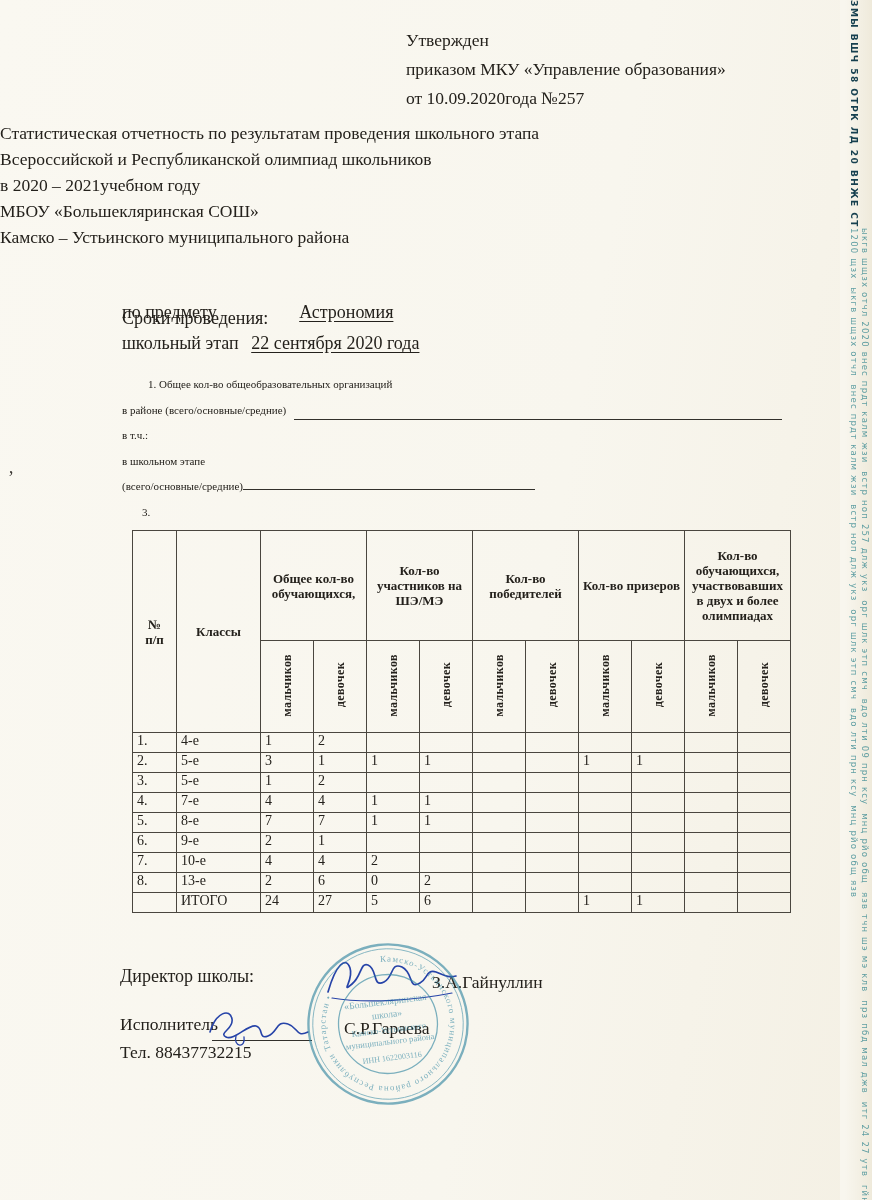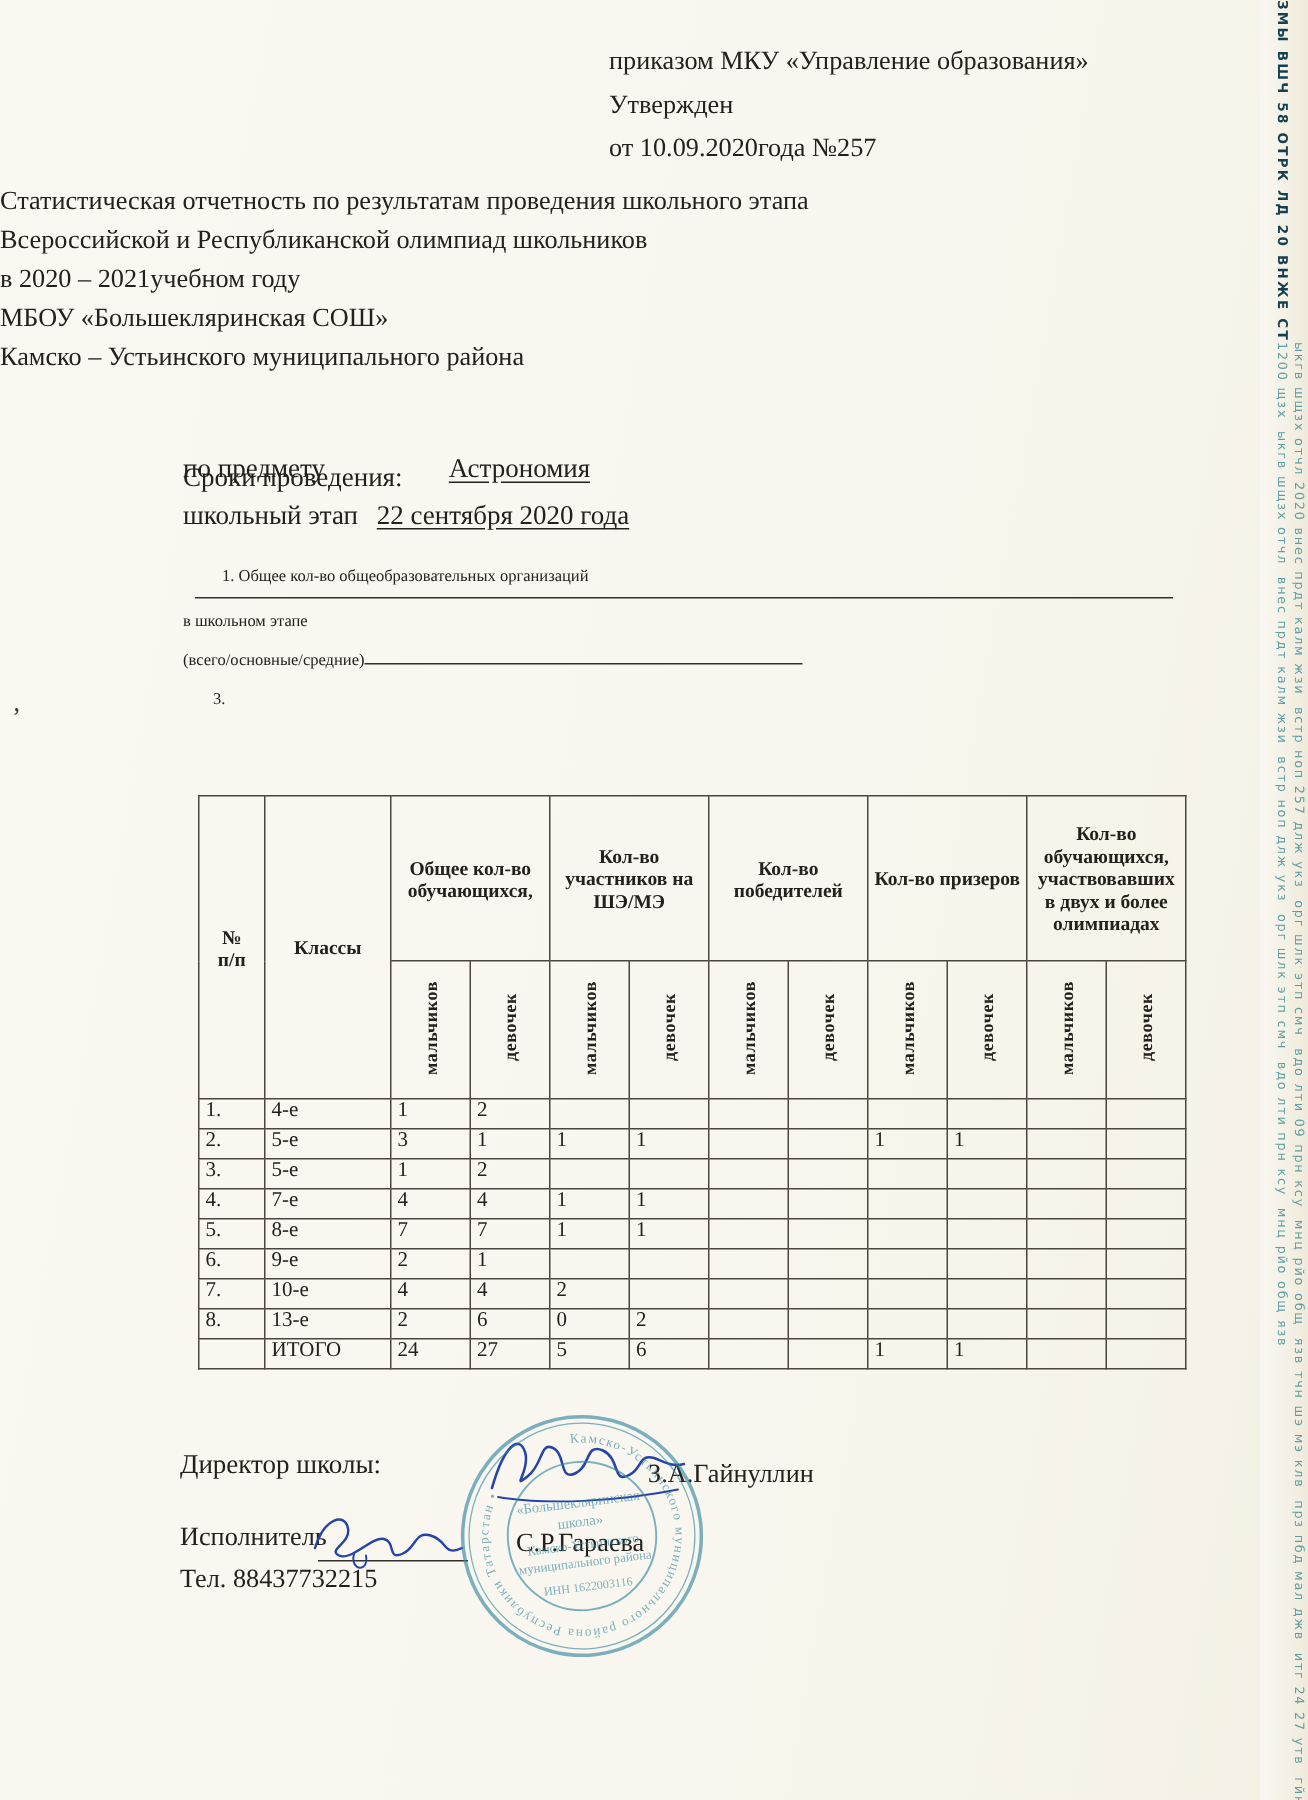--- a/index.html
+++ b/index.html
@@ -58,22 +58,22 @@
   .edge-top{color:#16404f;font-size:9px;font-weight:bold;letter-spacing:1.5px;line-height:11px;}
   .edge-main{color:#3b8a92;font-size:8.5px;letter-spacing:1.2px;line-height:11px;opacity:.8;}
   .speck{left:8px;top:468px;font-size:18px;color:#3a3732;}
 </style>
 </head>
 <body>
 
 <div class="page" data-name="scanned-document-page">
 
   <div class="abs approval" data-name="approval-block">
+    <div data-name="approval-line-1">Утвержден</div>
     <div data-name="approval-line-2">приказом МКУ «Управление образования»</div>
-    <div data-name="approval-line-1">Утвержден</div>
     <div data-name="approval-line-3">от 10.09.2020года №257</div>
   </div>
 
   <div class="abs title" data-name="document-title">
     <div data-name="title-line">Статистическая отчетность по результатам проведения школьного этапа</div>
     <div data-name="title-line">Всероссийской и Республиканской олимпиад школьников</div>
     <div data-name="title-line">в 2020 – 2021учебном году</div>
     <div data-name="title-line">МБОУ «Большекляринская СОШ»</div>
     <div data-name="title-line">Камско – Устьинского  муниципального района</div>
   </div>
@@ -85,22 +85,24 @@
 
   <div class="abs lbl-row" style="left:122px;top:308px;" data-name="dates-label">Сроки проведения:</div>
   <div class="abs lbl-row" style="left:122px;top:333px;" data-name="stage-row">
     <span data-name="stage-label">школьный этап</span>
     <span class="u" style="margin-left:8px;text-align:center;" data-name="stage-value">22 сентября 2020 года</span>
   </div>
 
   <div class="abs para" data-name="body-paragraph">
     <div class="ind1" data-name="para-item-1">1.  Общее  кол-во общеобразовательных организаций</div>
     <div class="flexline" data-name="para-line-district">
+      <span data-name="district-label">в районе (всего/основные/средние)</span>
       <span class="fill" data-name="blank-line"></span>
     </div>
+    <div data-name="para-line-incl">в т.ч.:</div>
     <div data-name="para-line-stage">в школьном этапе</div>
     <div data-name="para-line-total">
       <span data-name="total-label">(всего/основные/средние)</span><span class="ul-fixed" data-name="blank-line"></span>
     </div>
     <div class="ind2" data-name="para-item-3">3.</div>
   </div>
 
   <table class="stat" data-name="statistics-table">
     <colgroup>
       <col style="width:44px">

